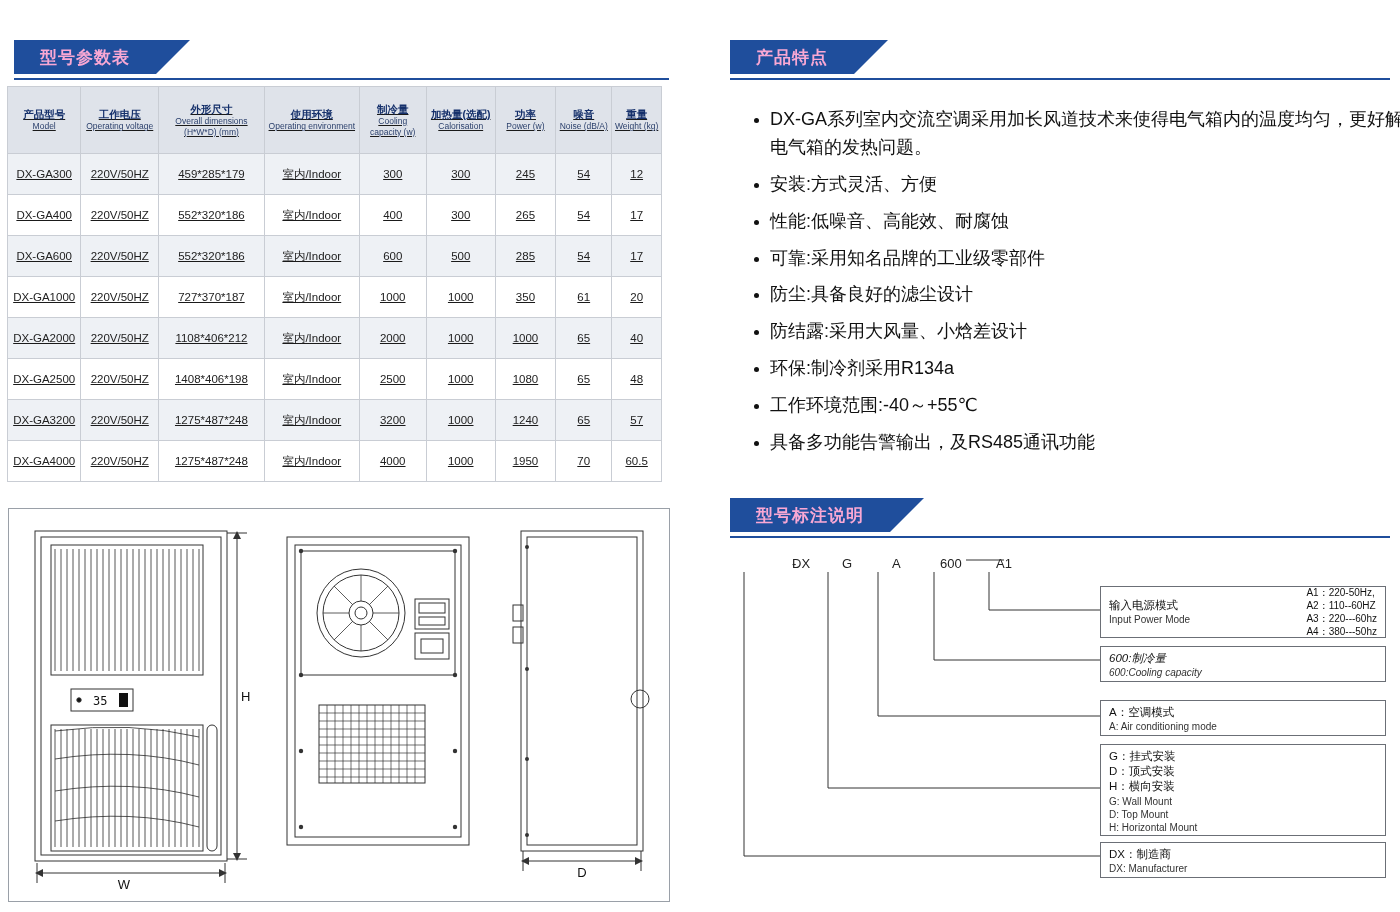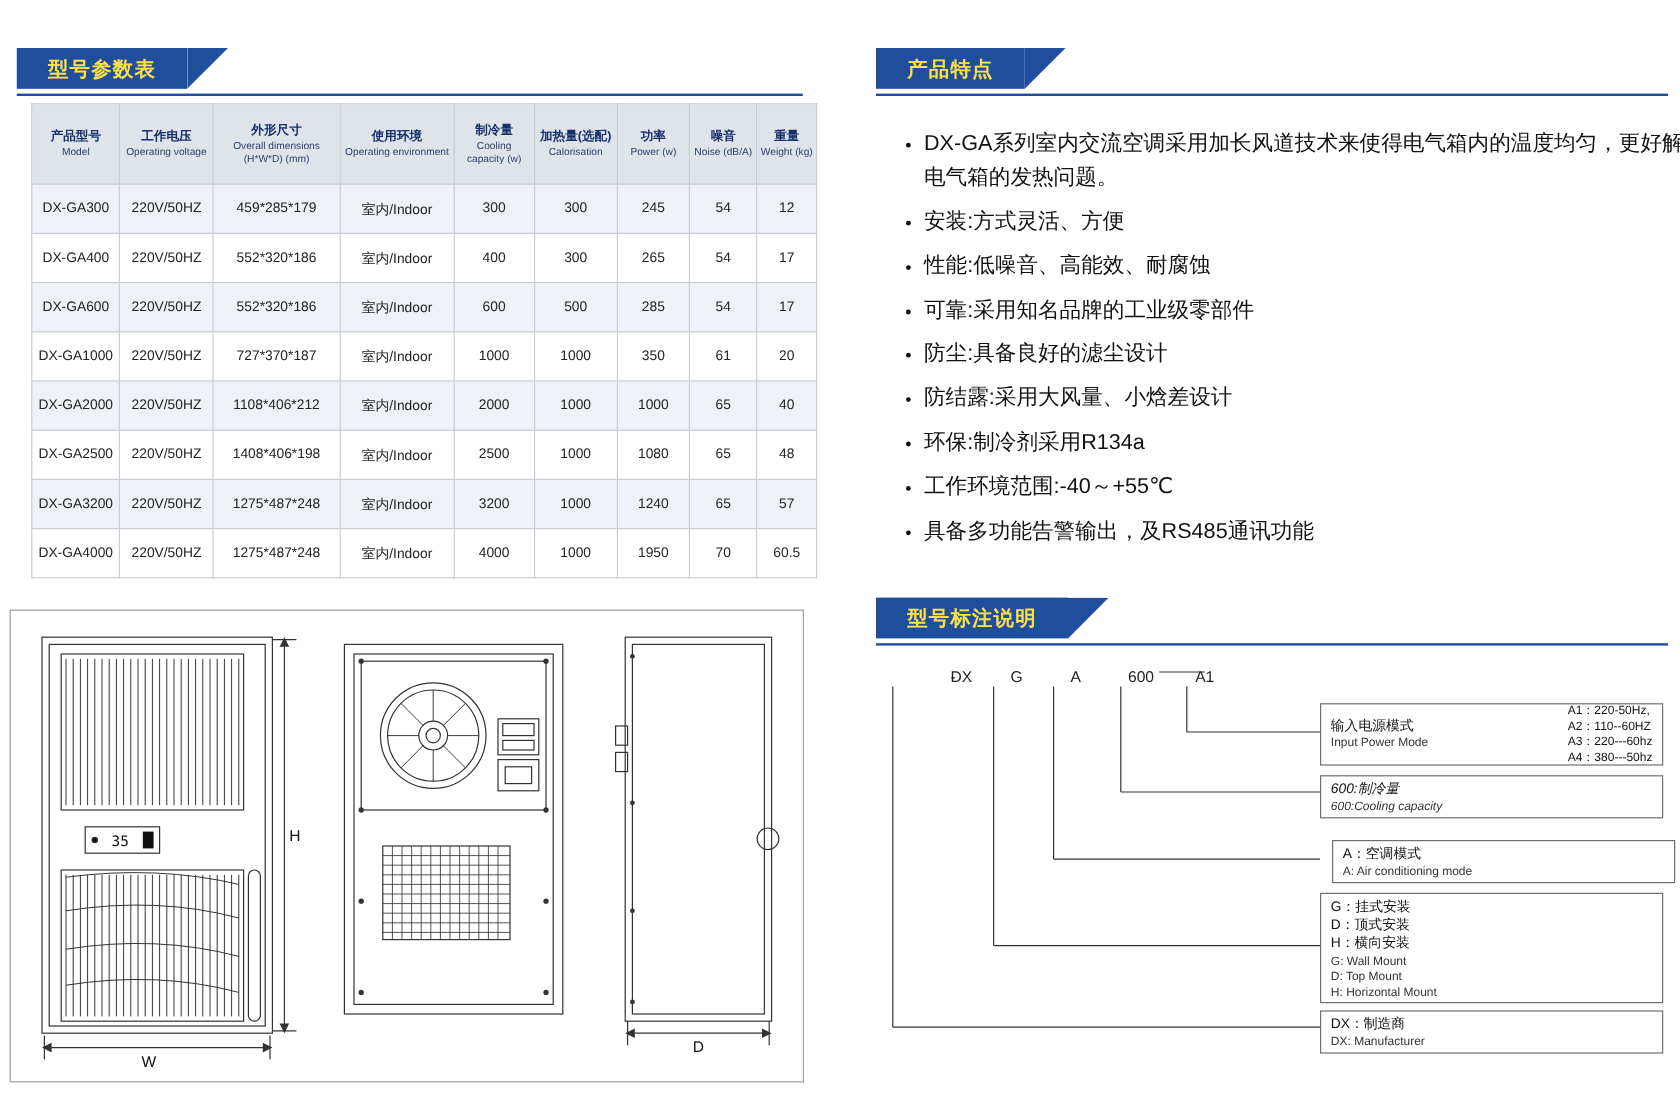--- a/index.html
+++ b/index.html
@@ -6,33 +6,33 @@
   body{
     width:1400px;height:912px;background:#ffffff;
     font-family:"Liberation Sans","DejaVu Sans",sans-serif;
     color:#1a1a1a;position:relative;overflow:hidden;
   }
   .page{position:relative;width:1400px;height:912px;}
 
   
   .banner{position:absolute;height:34px;display:flex;align-items:stretch;}
   .banner .bar{
-    background:#1f4e9c;color:#fde047;font-size:17px;font-weight:bold;
+    background:#1f4e9c;color:#f9a8d4;font-size:17px;font-weight:bold;
     display:flex;align-items:center;padding:0 26px 0 26px;letter-spacing:1px;
   }
   .banner .tail{
     width:34px;background:#1f4e9c;
     clip-path:polygon(0 0,100% 0,0 100%);
   }
   .banner .underline{
     position:absolute;left:0;bottom:-6px;height:2px;background:#1f4e9c;
   }
 
   
-  .tbl-wrap{position:absolute;left:26px;top:86px;width:730px;}
+  .tbl-wrap{position:absolute;left:7px;top:86px;width:730px;text-decoration:underline;}
   table.spec{border-collapse:collapse;width:655px;table-layout:fixed;}
   table.spec th,table.spec td{
     border:1px solid #c9cdd4;text-align:center;vertical-align:middle;
   }
   table.spec thead th{
     background:#dfe3ea;color:#15306b;font-weight:bold;
     font-size:10.5px;line-height:1.25;padding:6px 2px;height:54px;
   }
   table.spec thead th .en{font-weight:normal;font-size:8.5px;color:#2a3f6b;display:block;}
   table.spec tbody td{
@@ -465,21 +465,21 @@
           <div>A4：380---50hz</div>
         </div>
       </div>
     </div>
 
     <div class="legend" style="left:374px;top:98px;width:286px;height:36px;font-style:italic;">
       <div>600:制冷量</div>
       <div class="en">600:Cooling capacity</div>
     </div>
 
-    <div class="legend" style="left:384px;top:152px;width:286px;height:36px;">
+    <div class="legend" style="left:374px;top:152px;width:286px;height:36px;">
       <div>A：空调模式</div>
       <div class="en">A: Air conditioning mode</div>
     </div>
 
     <div class="legend" style="left:374px;top:196px;width:286px;height:92px;">
       <div>G：挂式安装</div>
       <div>D：顶式安装</div>
       <div>H：横向安装</div>
       <div class="en">G: Wall Mount</div>
       <div class="en">D: Top Mount</div>

